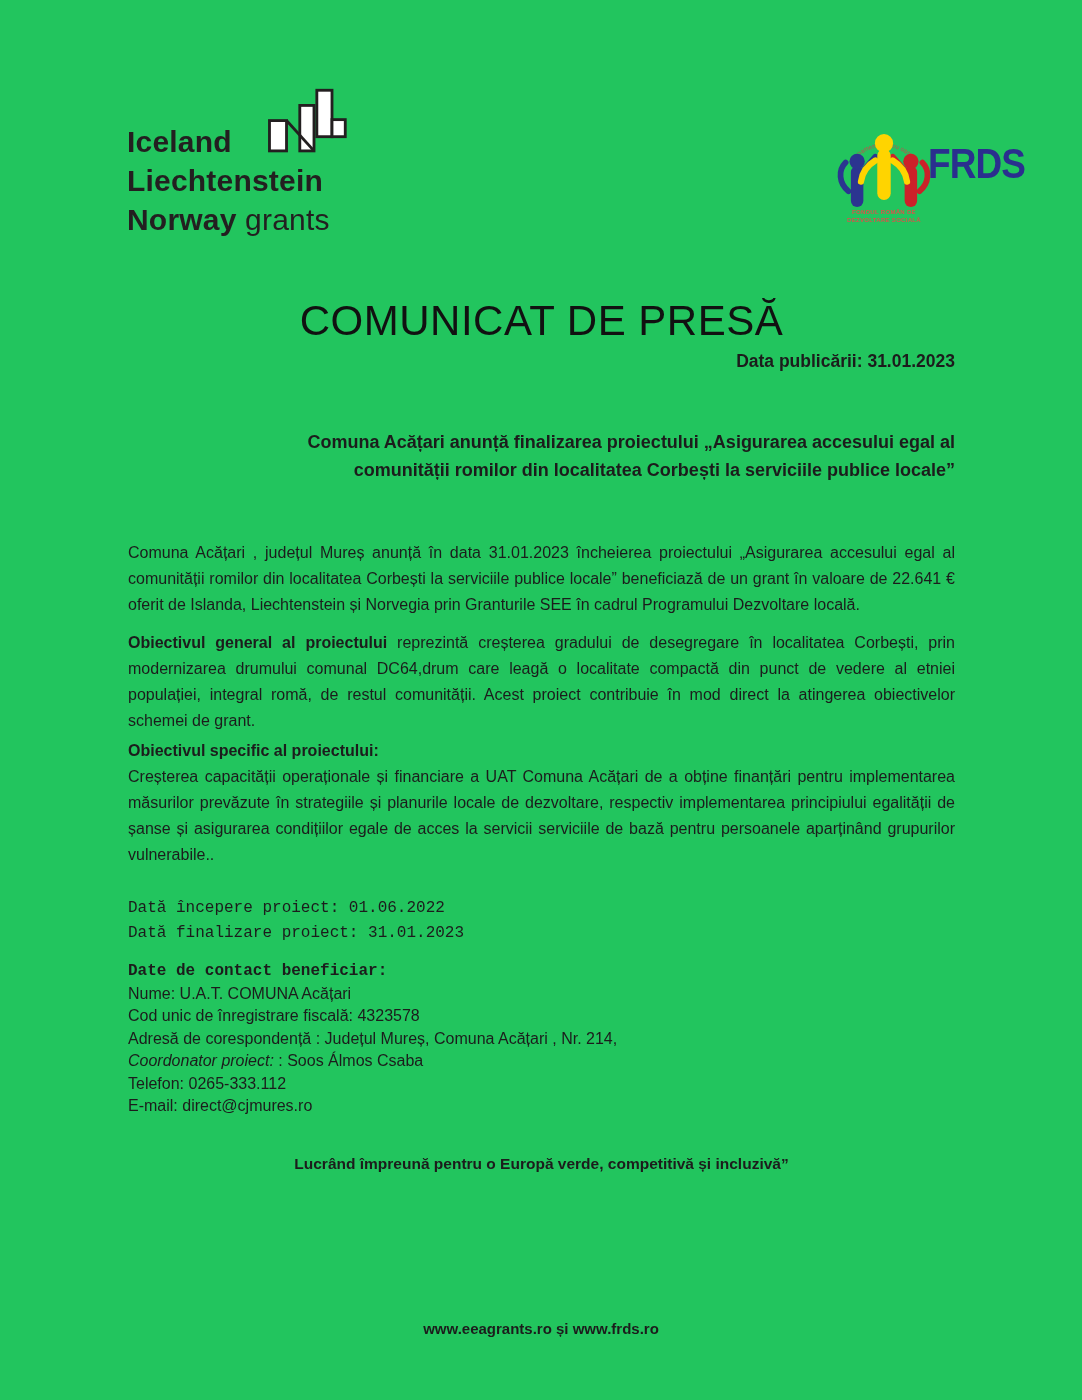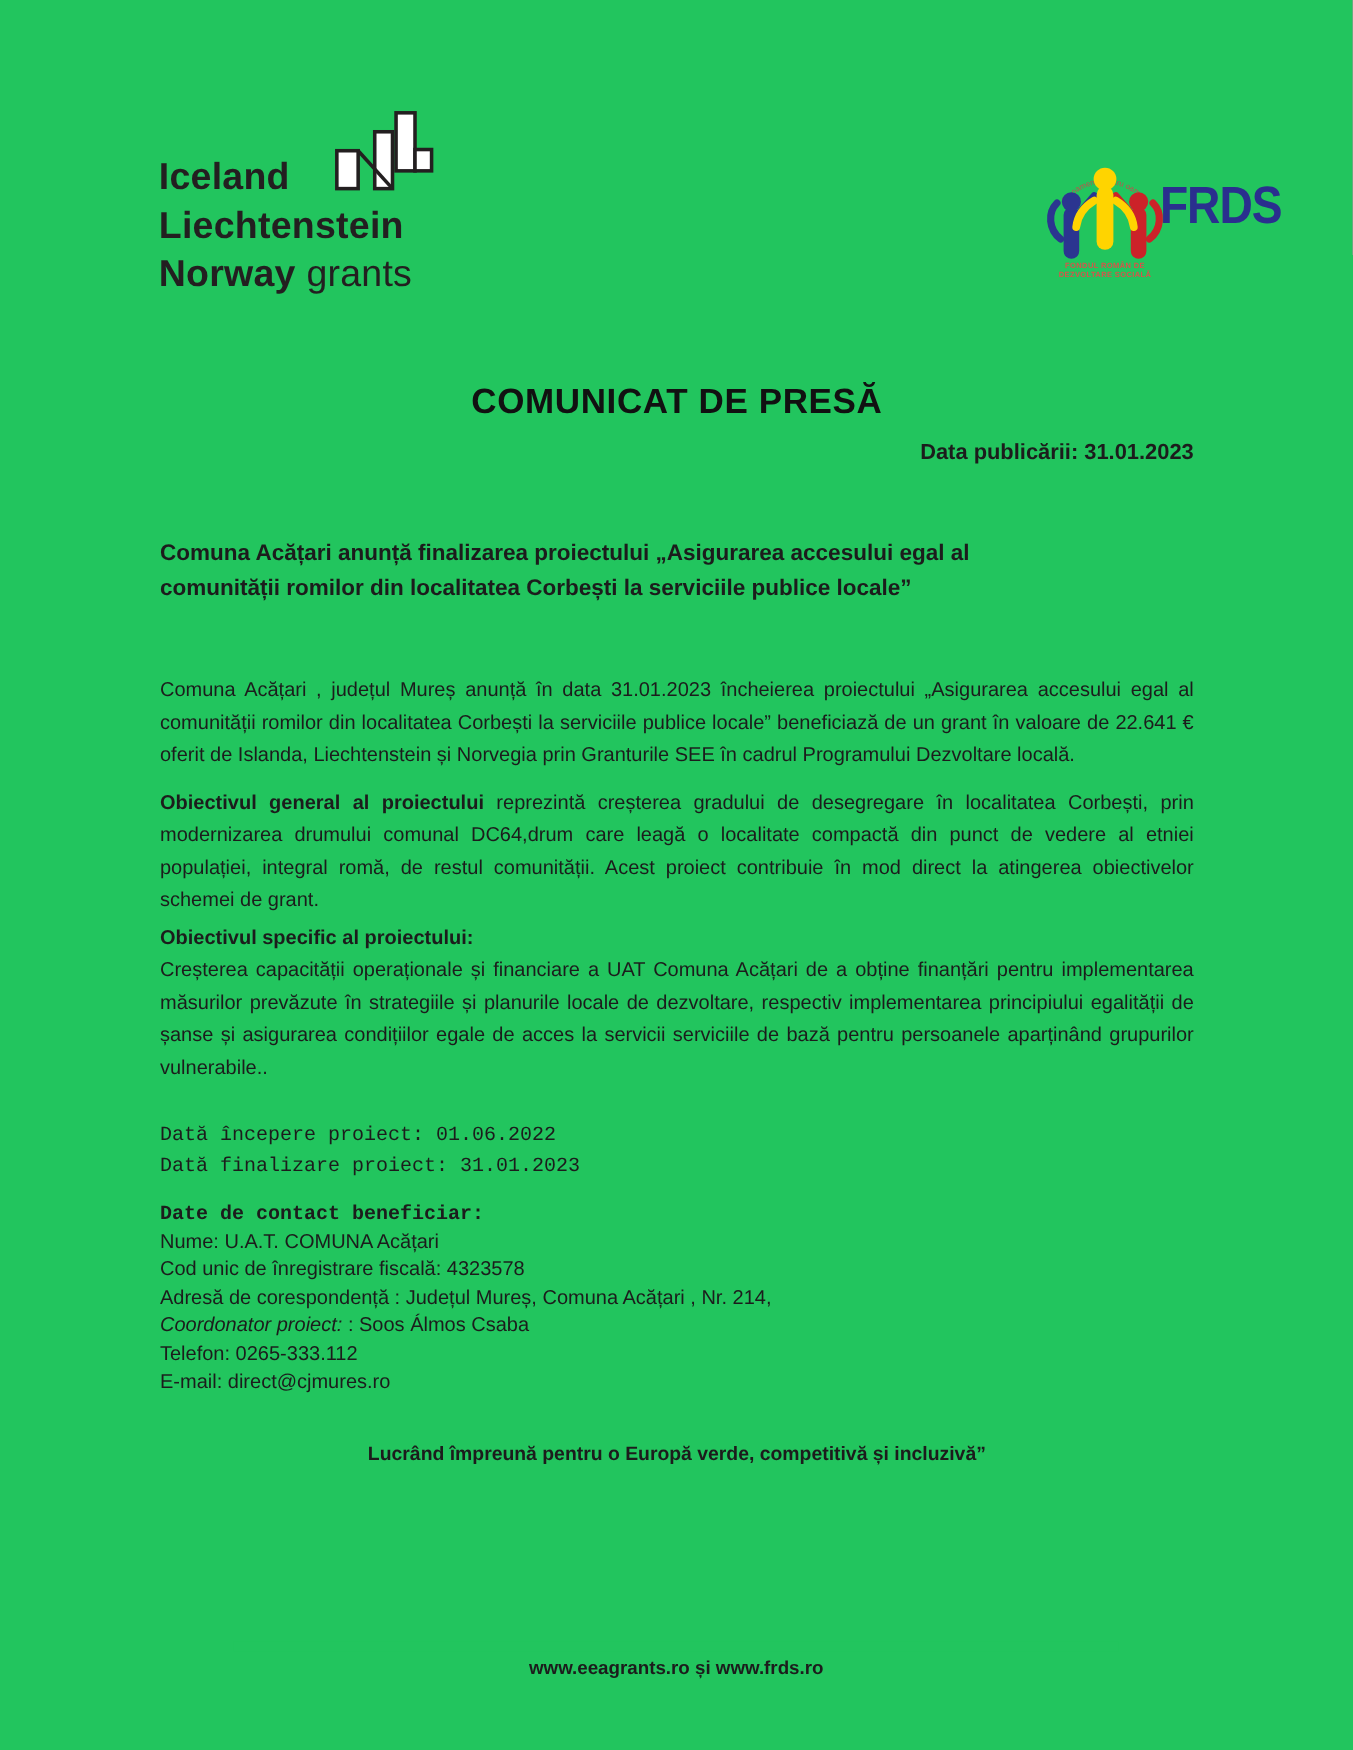--- a/index.html
+++ b/index.html
@@ -25,50 +25,50 @@
   .frds-logo { position:absolute; left:836px; top:114px; display:flex; align-items:flex-start; }
   .frds-acronym {
     font-weight:bold; font-size:42px; color:#2a2f8e;
     margin-top:26px; margin-left:-4px;
     transform:scaleX(0.88); transform-origin:left center;
     letter-spacing:-1px;
   }
   
   .content { position:absolute; left:128px; top:298px; width:827px; }
   .doc-title {
-    font-size:28px; font-weight:bold; text-align:center;
+    font-size:42px; font-weight:normal; text-align:center;
     letter-spacing:0.5px; line-height:46px; color:#111;
   }
   .pub-date {
     margin-top:6px; text-align:right;
     font-size:17.5px; font-weight:bold; line-height:22px;
   }
   .proj-heading {
-    margin-top:56px; text-align:left;
+    margin-top:56px; text-align:right;
     font-size:18px; font-weight:bold; line-height:28px;
   }
   p.body {
     font-size:16px; line-height:26px; text-align:justify;
   }
   p.intro   { margin-top:56px; }
   p.general { margin-top:12px; }
   p.specific{ margin-top:4px; }
   p.body strong.block { display:block; }
   .dates { margin-top:28px; font-size:16px; line-height:25px;font-family:Liberation Mono, monospace; }
   .contact { margin-top:14px; font-size:16px; line-height:22.5px; }
   .contact .bold { font-weight:bold;font-family:Liberation Mono, monospace; }
   .contact em { font-style:italic; }
   .quote {
     margin-top:34px; text-align:center;
     font-size:15.5px; font-weight:bold; line-height:24px;
   }
   
   .footer {
     position:absolute; left:187px; top:1313px; width:708px;
-    border-top:8px solid #22c55e; padding-top:5px;
+    border-top:2px solid #22c55e; padding-top:5px;
     text-align:center;
   }
   .footer-text { font-size:15px; font-weight:bold; }
 </style>
 </head>
 <body>
 
 <div class="page">
 
   <div class="eea-text">

